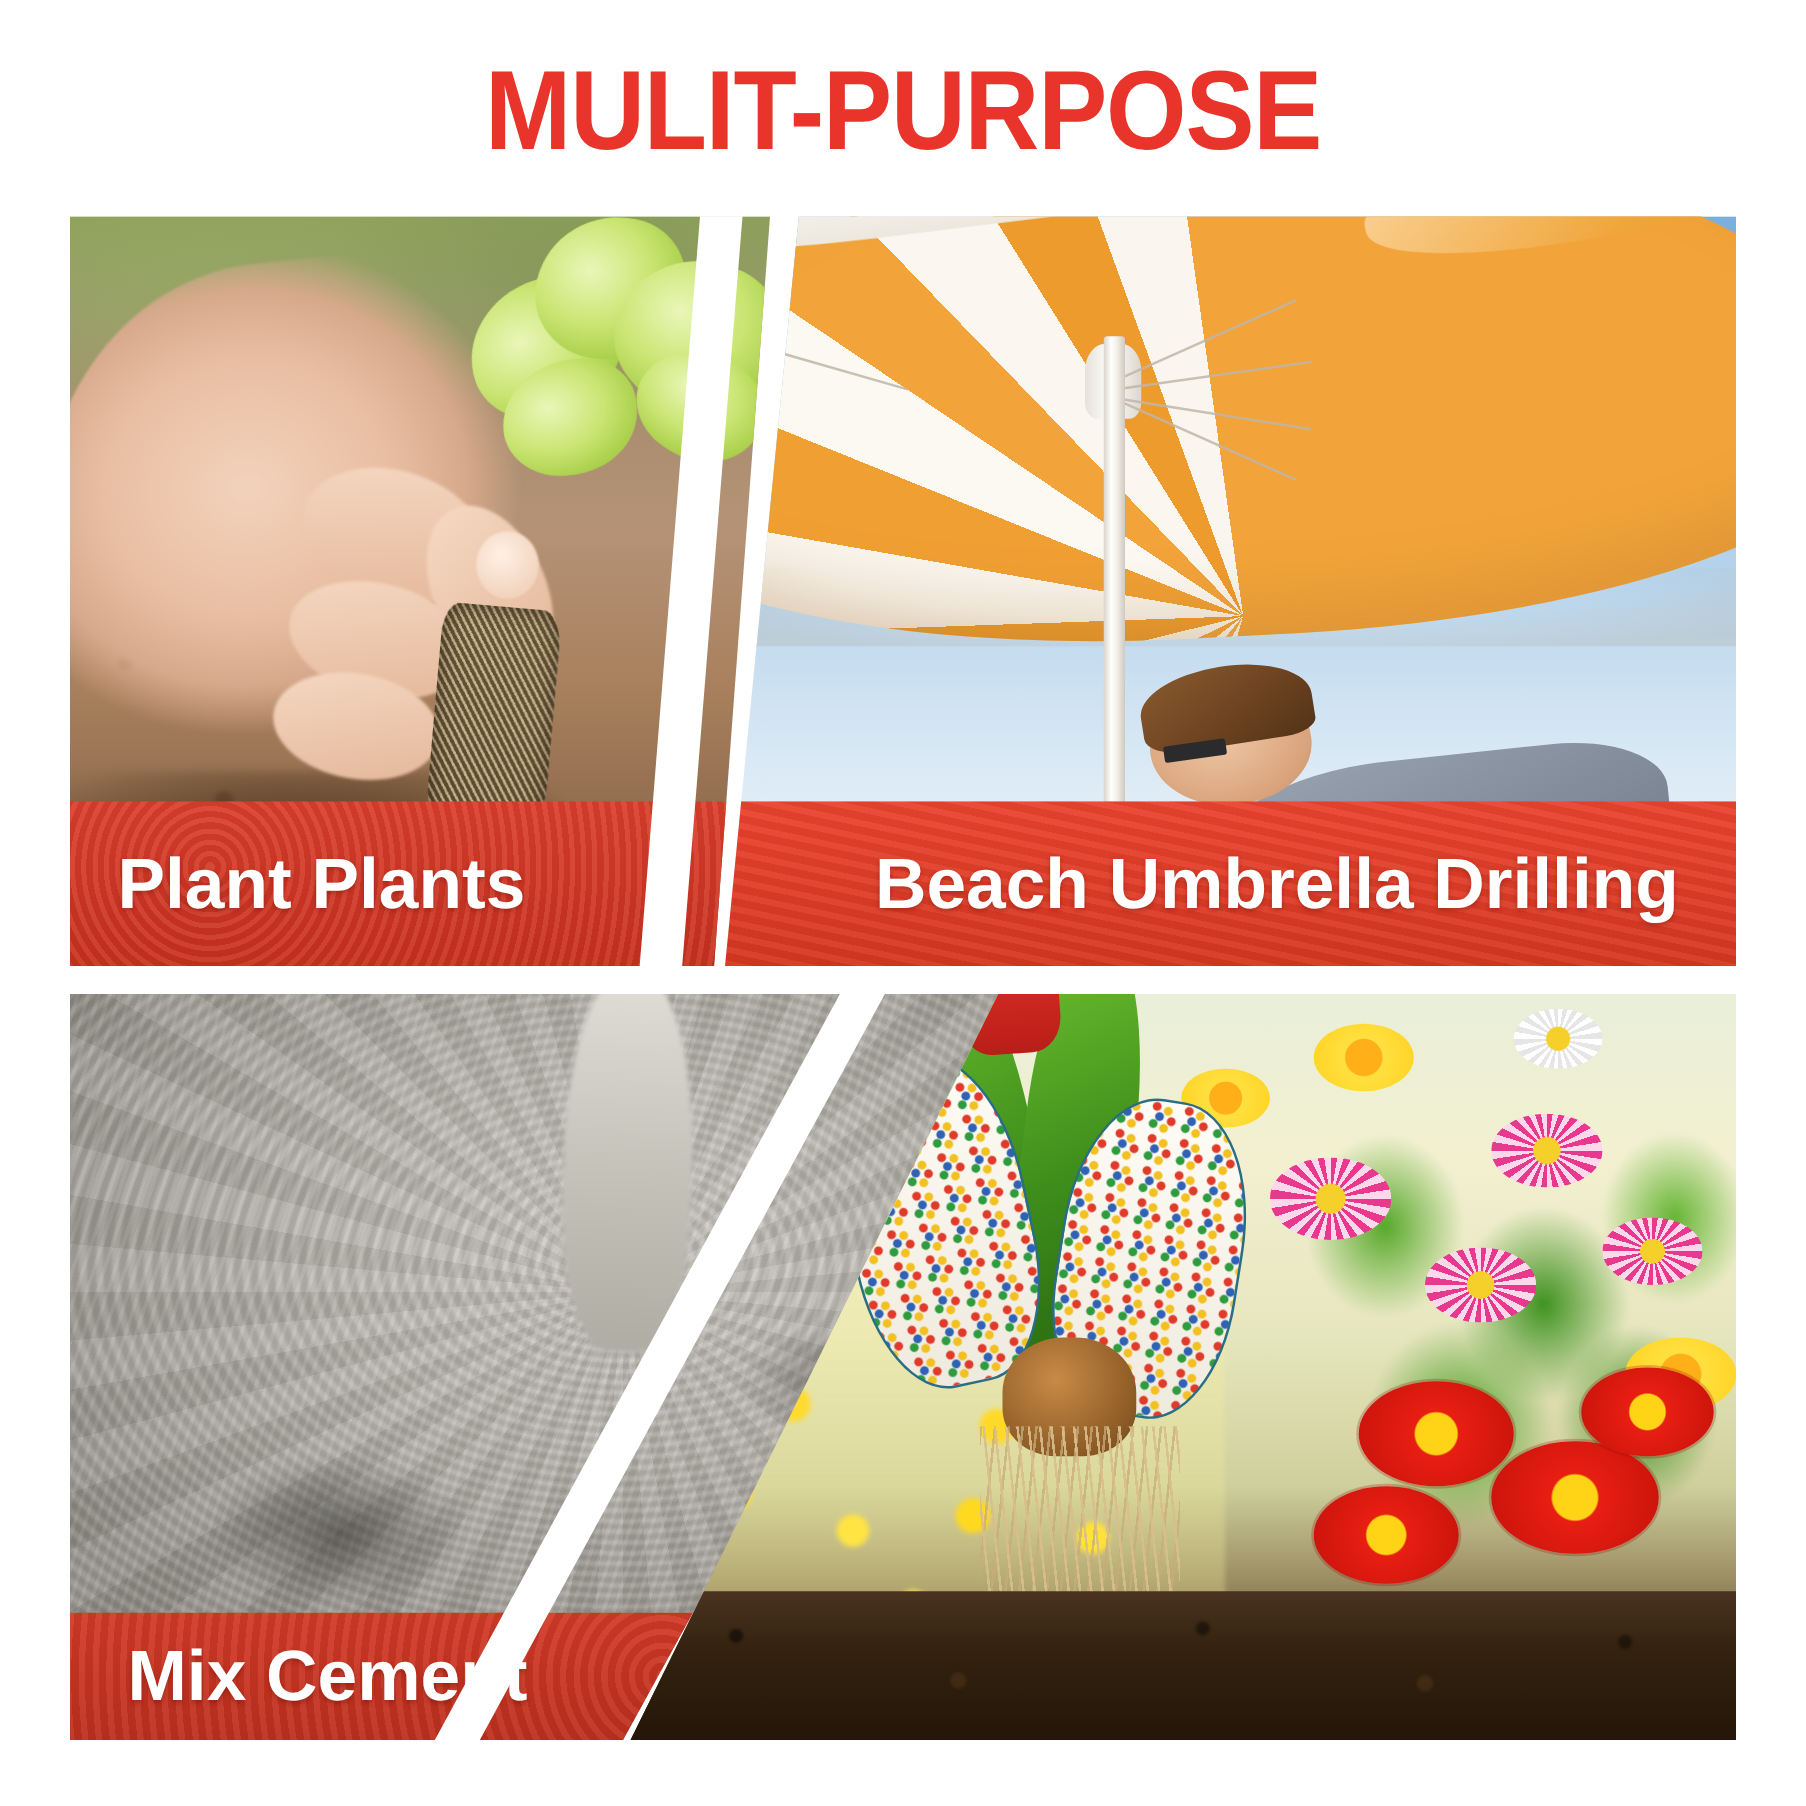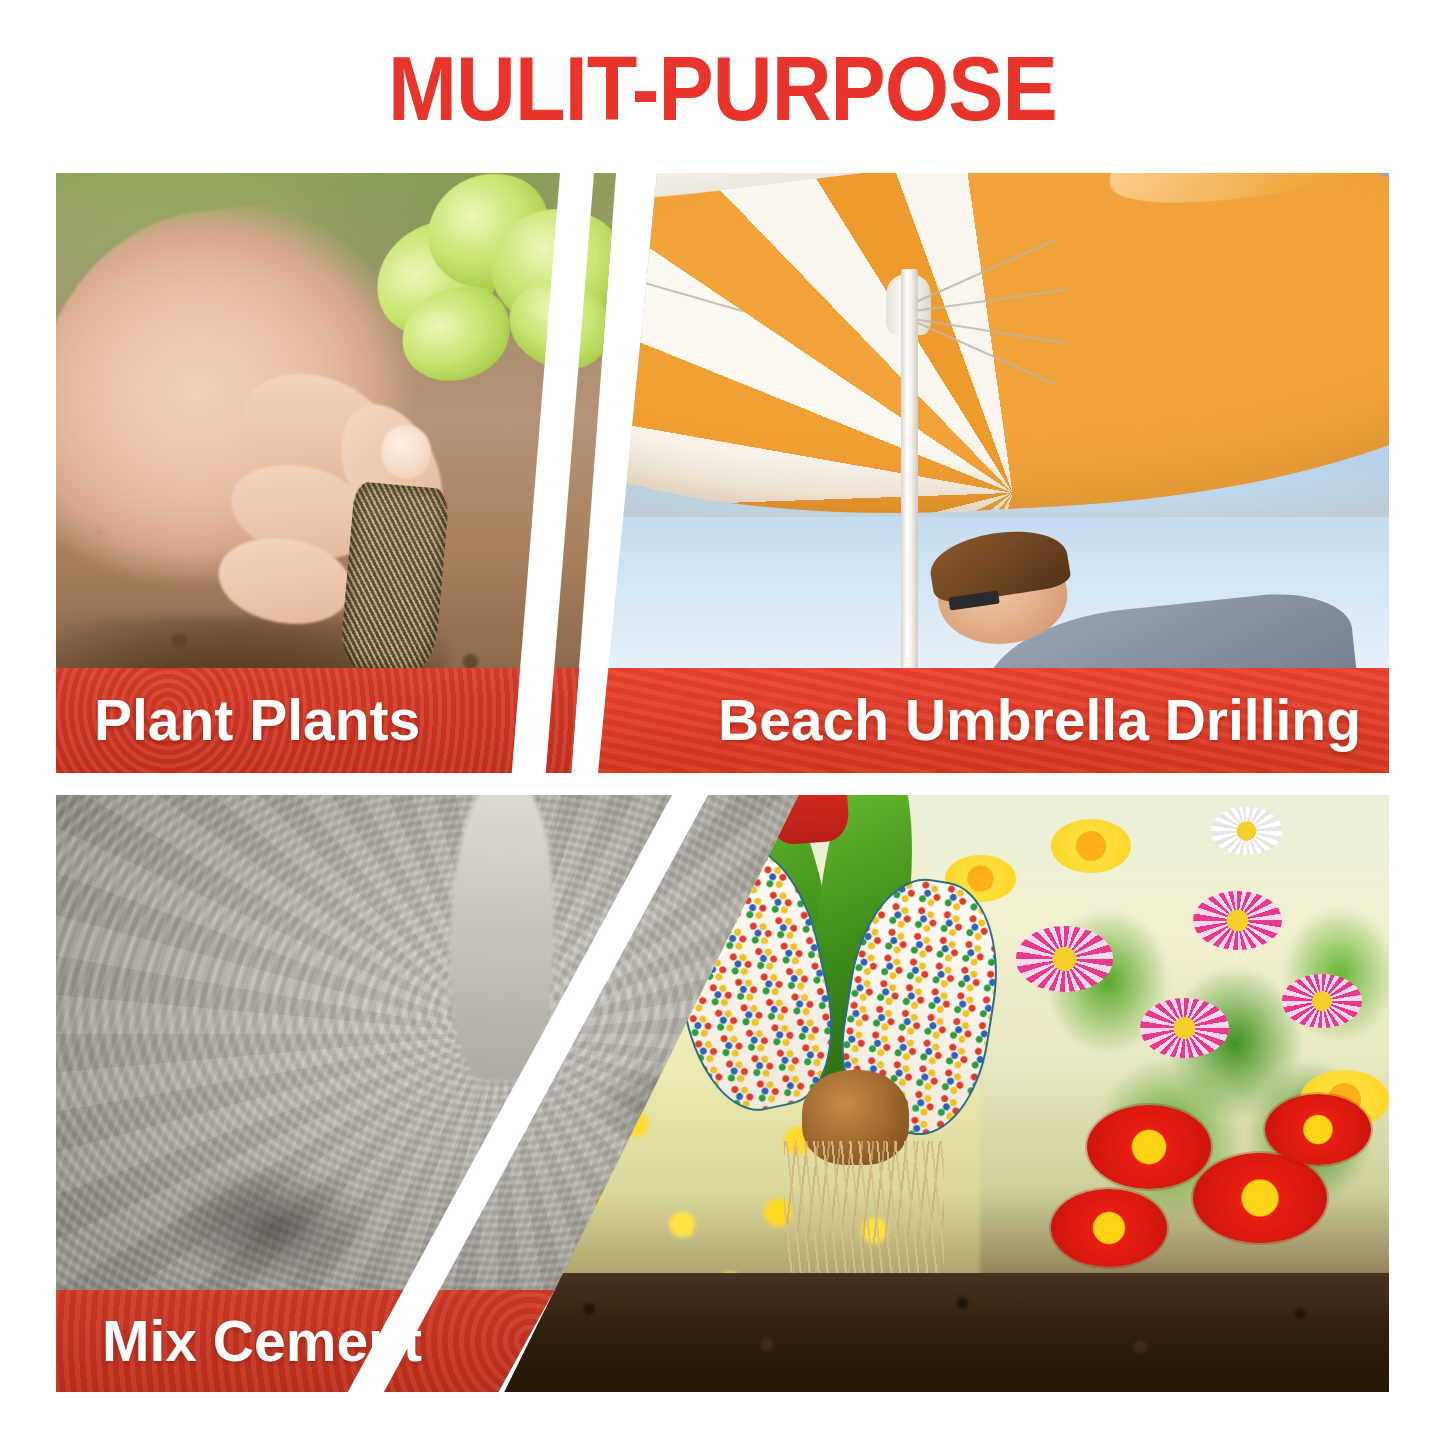--- a/index.html
+++ b/index.html
@@ -31,21 +31,21 @@
   #row-bot{top:795px;height:597px;}
 
   .panel{position:absolute;top:0;height:100%;overflow:hidden;}
 
   
   #p-plants{
     left:0;width:560px;
     clip-path:polygon(0 0,100% 0,92% 100%,0 100%);
   }
   #p-umbrella{
-    left:542px;width:809px;
+    left:524px;width:809px;
     clip-path:polygon(7.3% 0,100% 0,100% 100%,0 100%);
   }
   
   #p-cement{
     left:0;width:790px;
     clip-path:polygon(0 0,97.5% 0,56% 100%,0 100%);
   }
   #p-flowers{
     left:444px;width:889px;
     clip-path:polygon(33.6% 0,100% 0,100% 100%,0.5% 100%);
@@ -366,21 +366,21 @@
       radial-gradient(ellipse 24% 30% at 74% 70%,#3C8C1E,transparent 70%);
     filter:blur(1.5px);
   }
 
   
   .band{
     position:absolute;left:0;width:100%;
     display:flex;align-items:center;
     overflow:hidden;
   }
-  .band-top{bottom:0;height:105px;}
+  .band-top{bottom:0;height:132px;}
   .band-bot{bottom:0;height:102px;}
   .band-fill{position:absolute;inset:0;}
   .fill-a{
     background:
       repeating-radial-gradient(circle at 20% 40%,rgba(255,255,255,.07) 0 4px,rgba(0,0,0,.05) 4px 9px),
       linear-gradient(180deg,#DB3E2C,#C8311F);
   }
   .fill-b{
     background:
       repeating-linear-gradient(12deg,rgba(255,255,255,.05) 0 5px,rgba(0,0,0,.04) 5px 11px),

